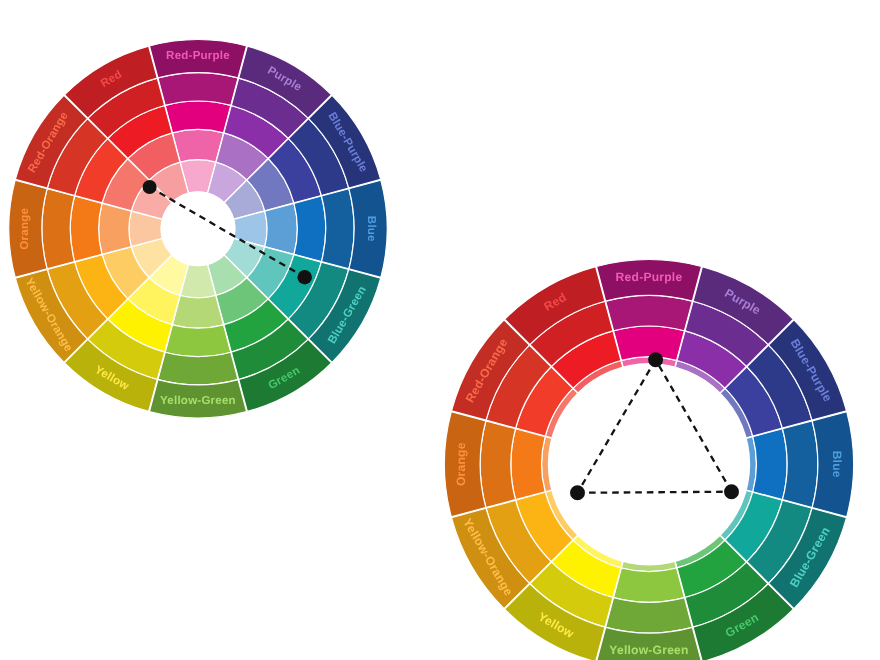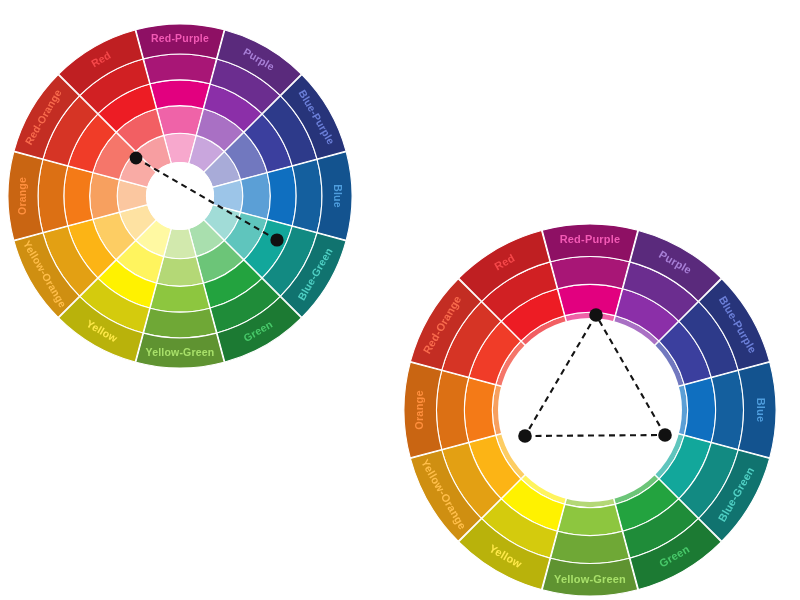--- a/index.html
+++ b/index.html
@@ -10,21 +10,21 @@
   body {
     width: 800px;
     height: 600px;
     position: relative;
     overflow: hidden;
     font-family: "Liberation Sans", sans-serif;
   }
   #stage {
     position: absolute;
     left: 0;
-    top: 0;
+    top: 12px;
     width: 800px;
     height: 528px;
   }
   svg.wheel-svg {
     position: absolute;
     left: 0;
     top: 0;
     width: 800px;
     height: 600px;
     display: block;

